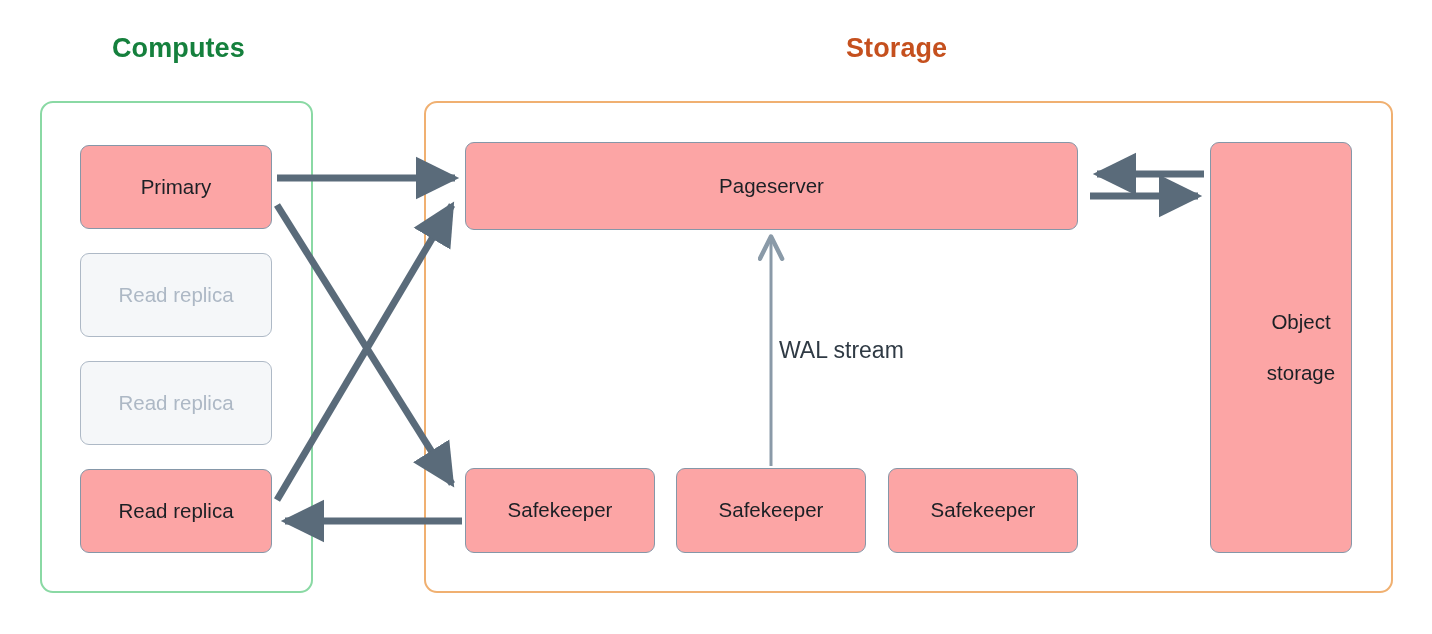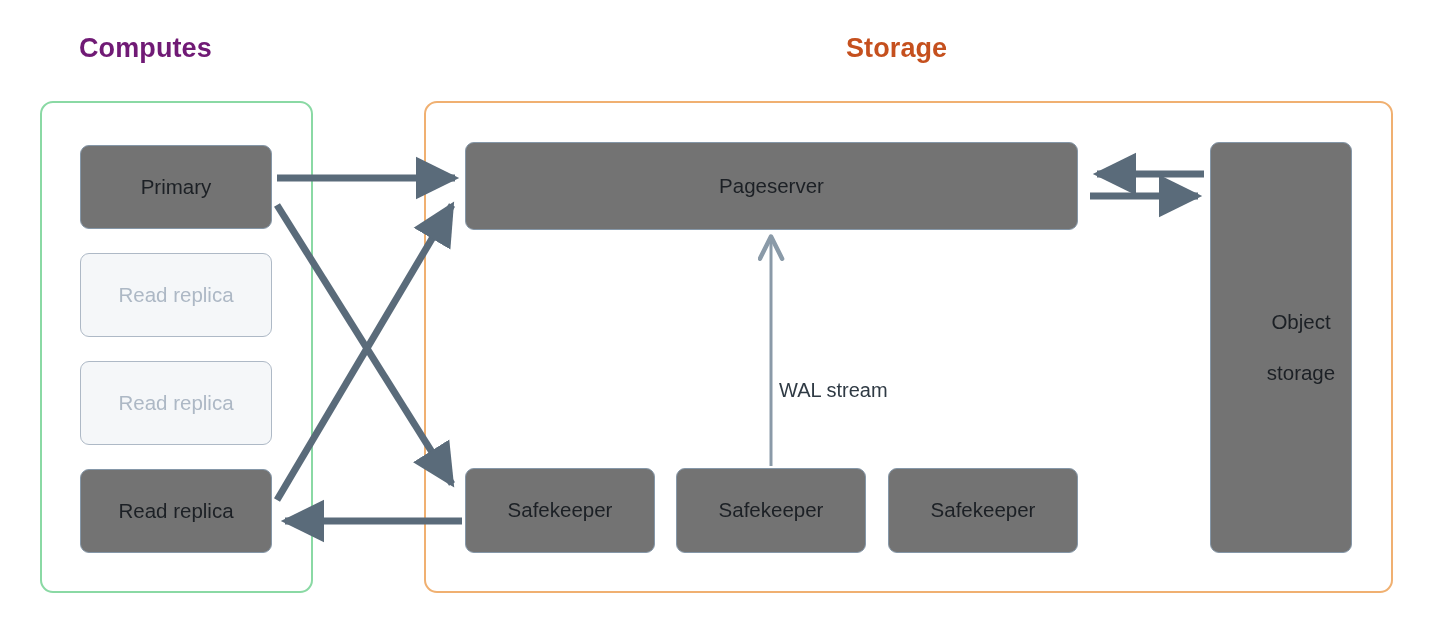--- a/index.html
+++ b/index.html
@@ -26,54 +26,53 @@
     width: 1432px;
     height: 634px;
   }
   .group-title {
     position: absolute;
     font-size: 27px;
     font-weight: bold;
     letter-spacing: 0.1px;
     white-space: nowrap;
   }
-  #computes-title { left: 79px; top: 33px; color: #701a75; }
+  #computes-title { left: 112px; top: 33px; color: #15803d; }
   #storage-title  { left: 846px; top: 33px; color: #c5501e; }
 
   .node-box {
     position: absolute;
     box-sizing: border-box;
     border-radius: 9px;
     display: flex;
     align-items: center;
     justify-content: center;
     text-align: center;
     font-size: 20.5px;
     line-height: 1.0;
   }
   .node-active {
-    background: #737373;
+    background: #fca5a5;
     border: 1.6px solid #8597a8;
     color: #1c2025;
   }
   .node-dim {
     background: #f5f7f9;
     border: 1.6px solid #aeb9c6;
     color: #adb8c5;
   }
   .node-multiline {
     flex-direction: column;
     line-height: 2.45;
   }
   .wal-label {
     position: absolute;
-    font-size: 20px;
+    font-size: 23px;
     color: #2f3a44;
     white-space: nowrap;
-    margin-top: 42px;
   }
 </style>
 </head>
 <body>
 
 <div id="diagram-root">
 
   <div class="group-title" id="computes-title">Computes</div>
   <div class="group-title" id="storage-title">Storage</div>
 

